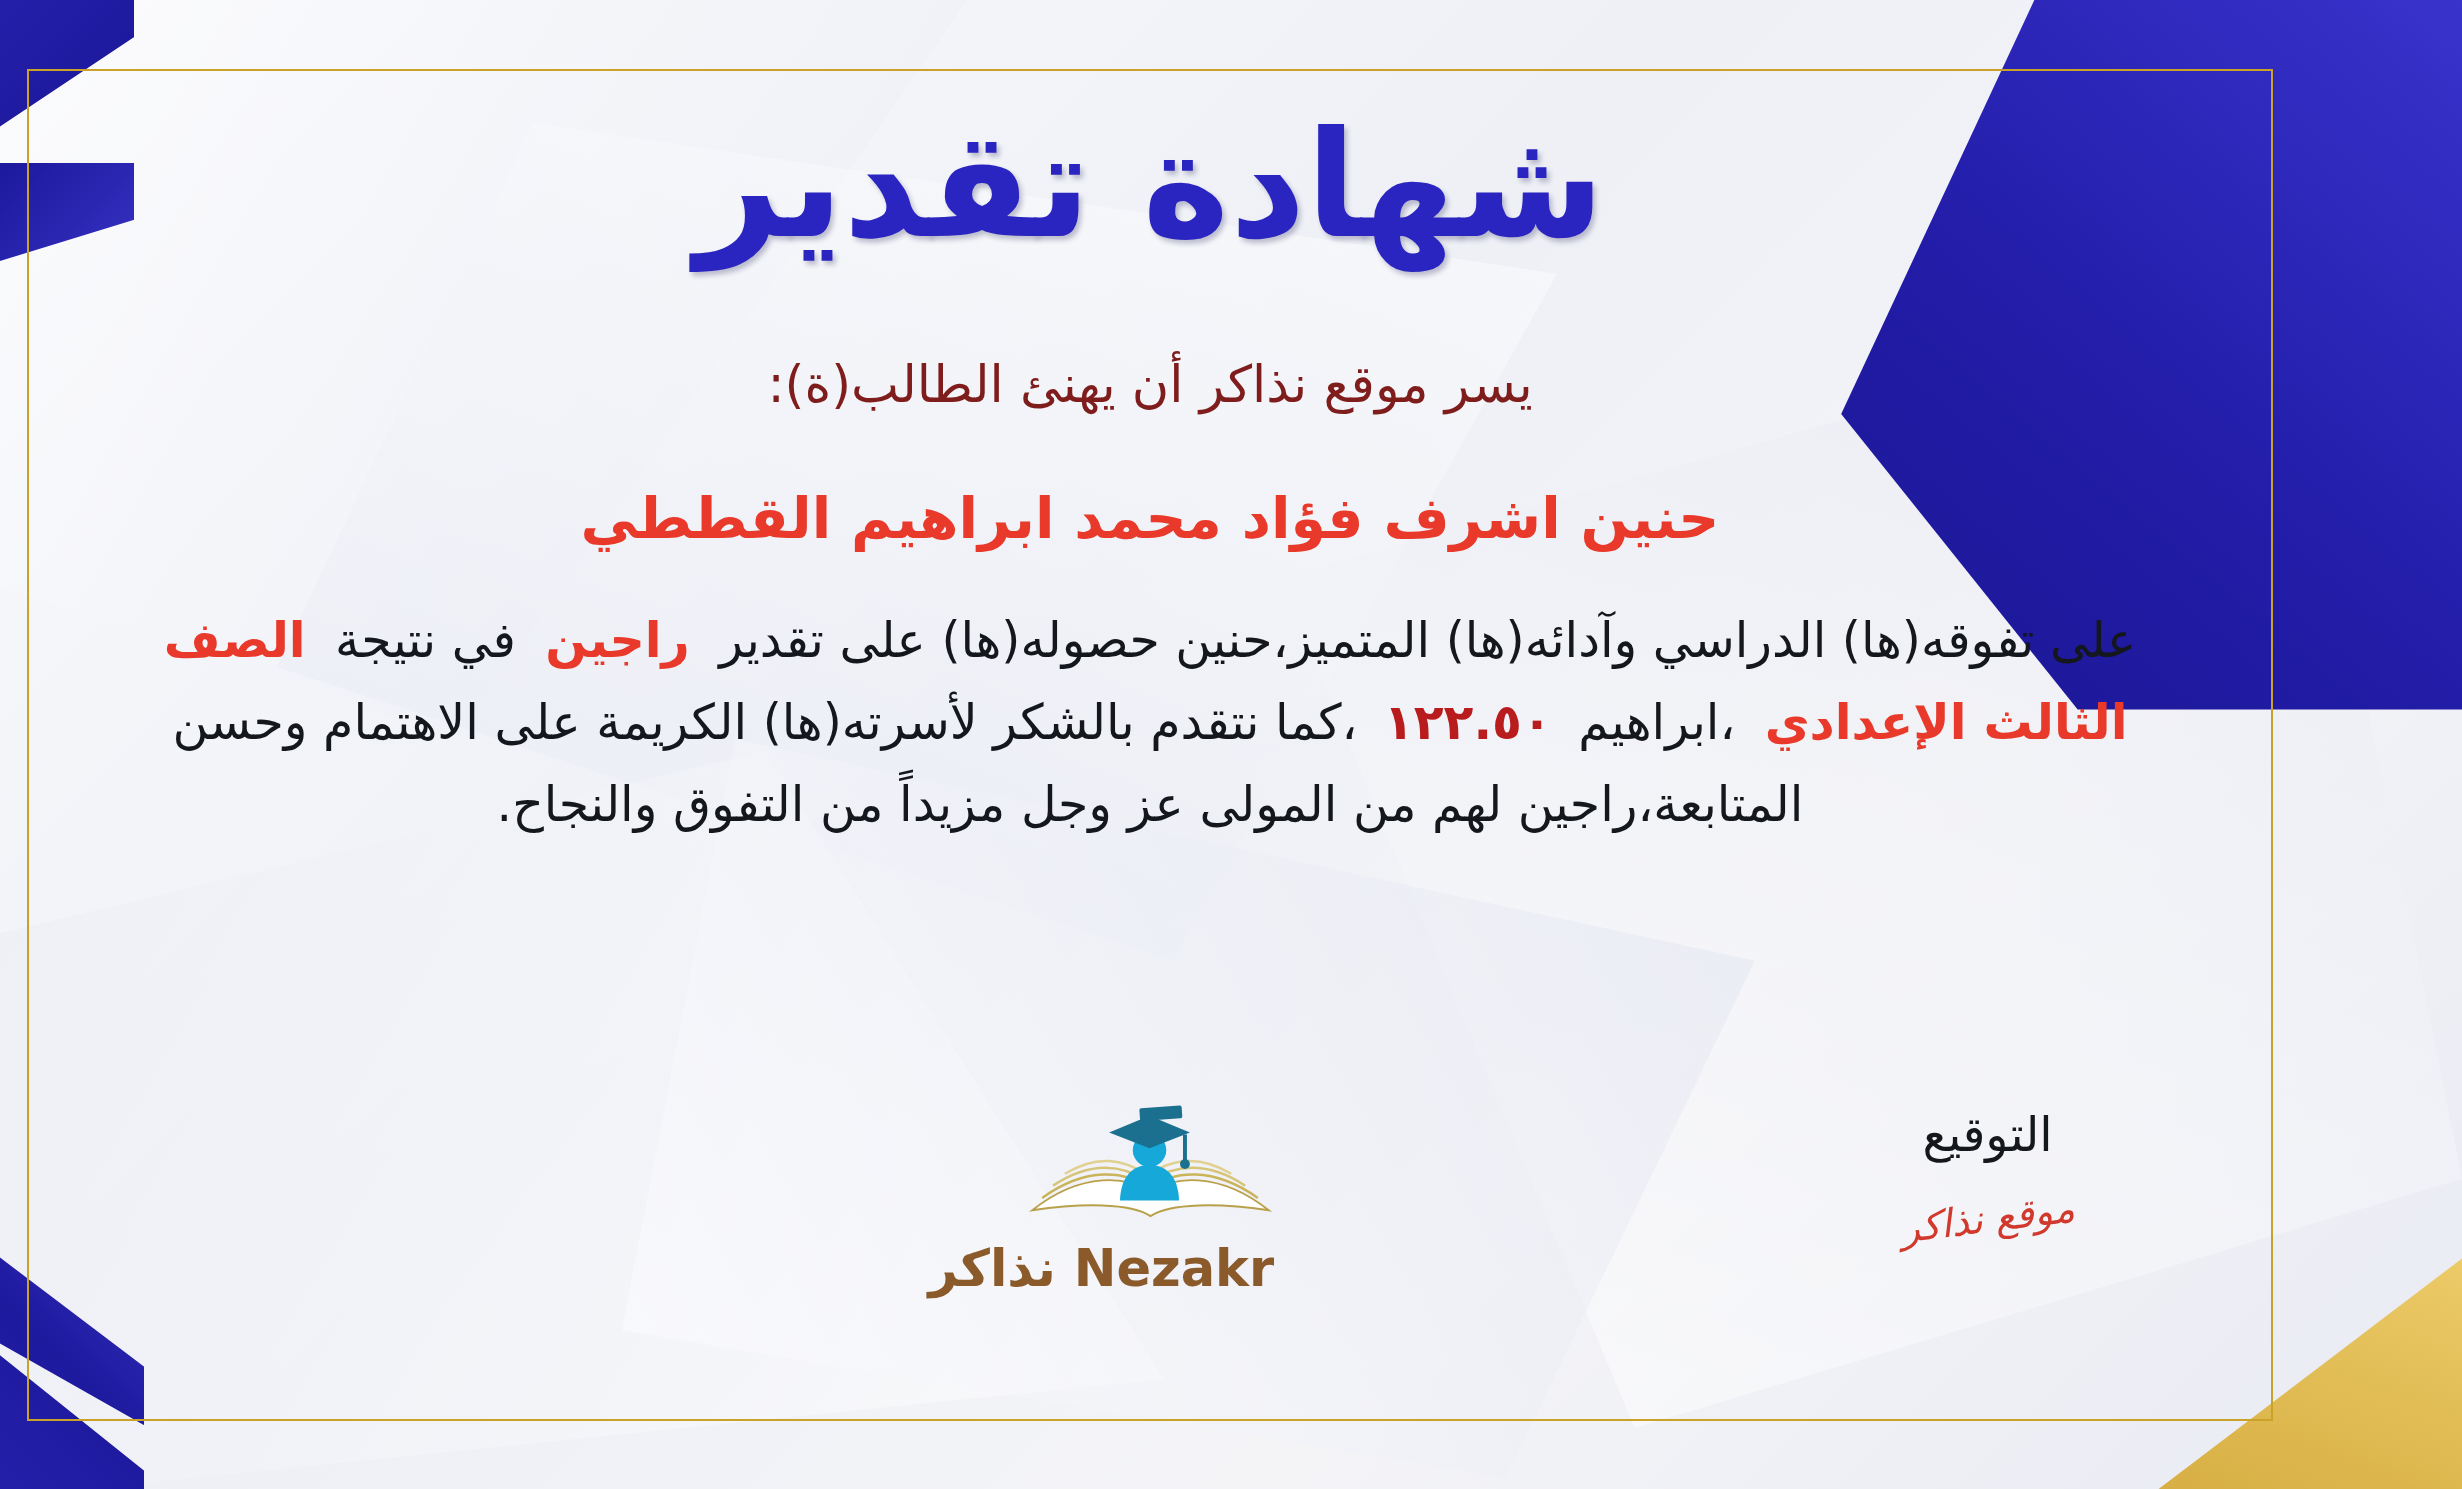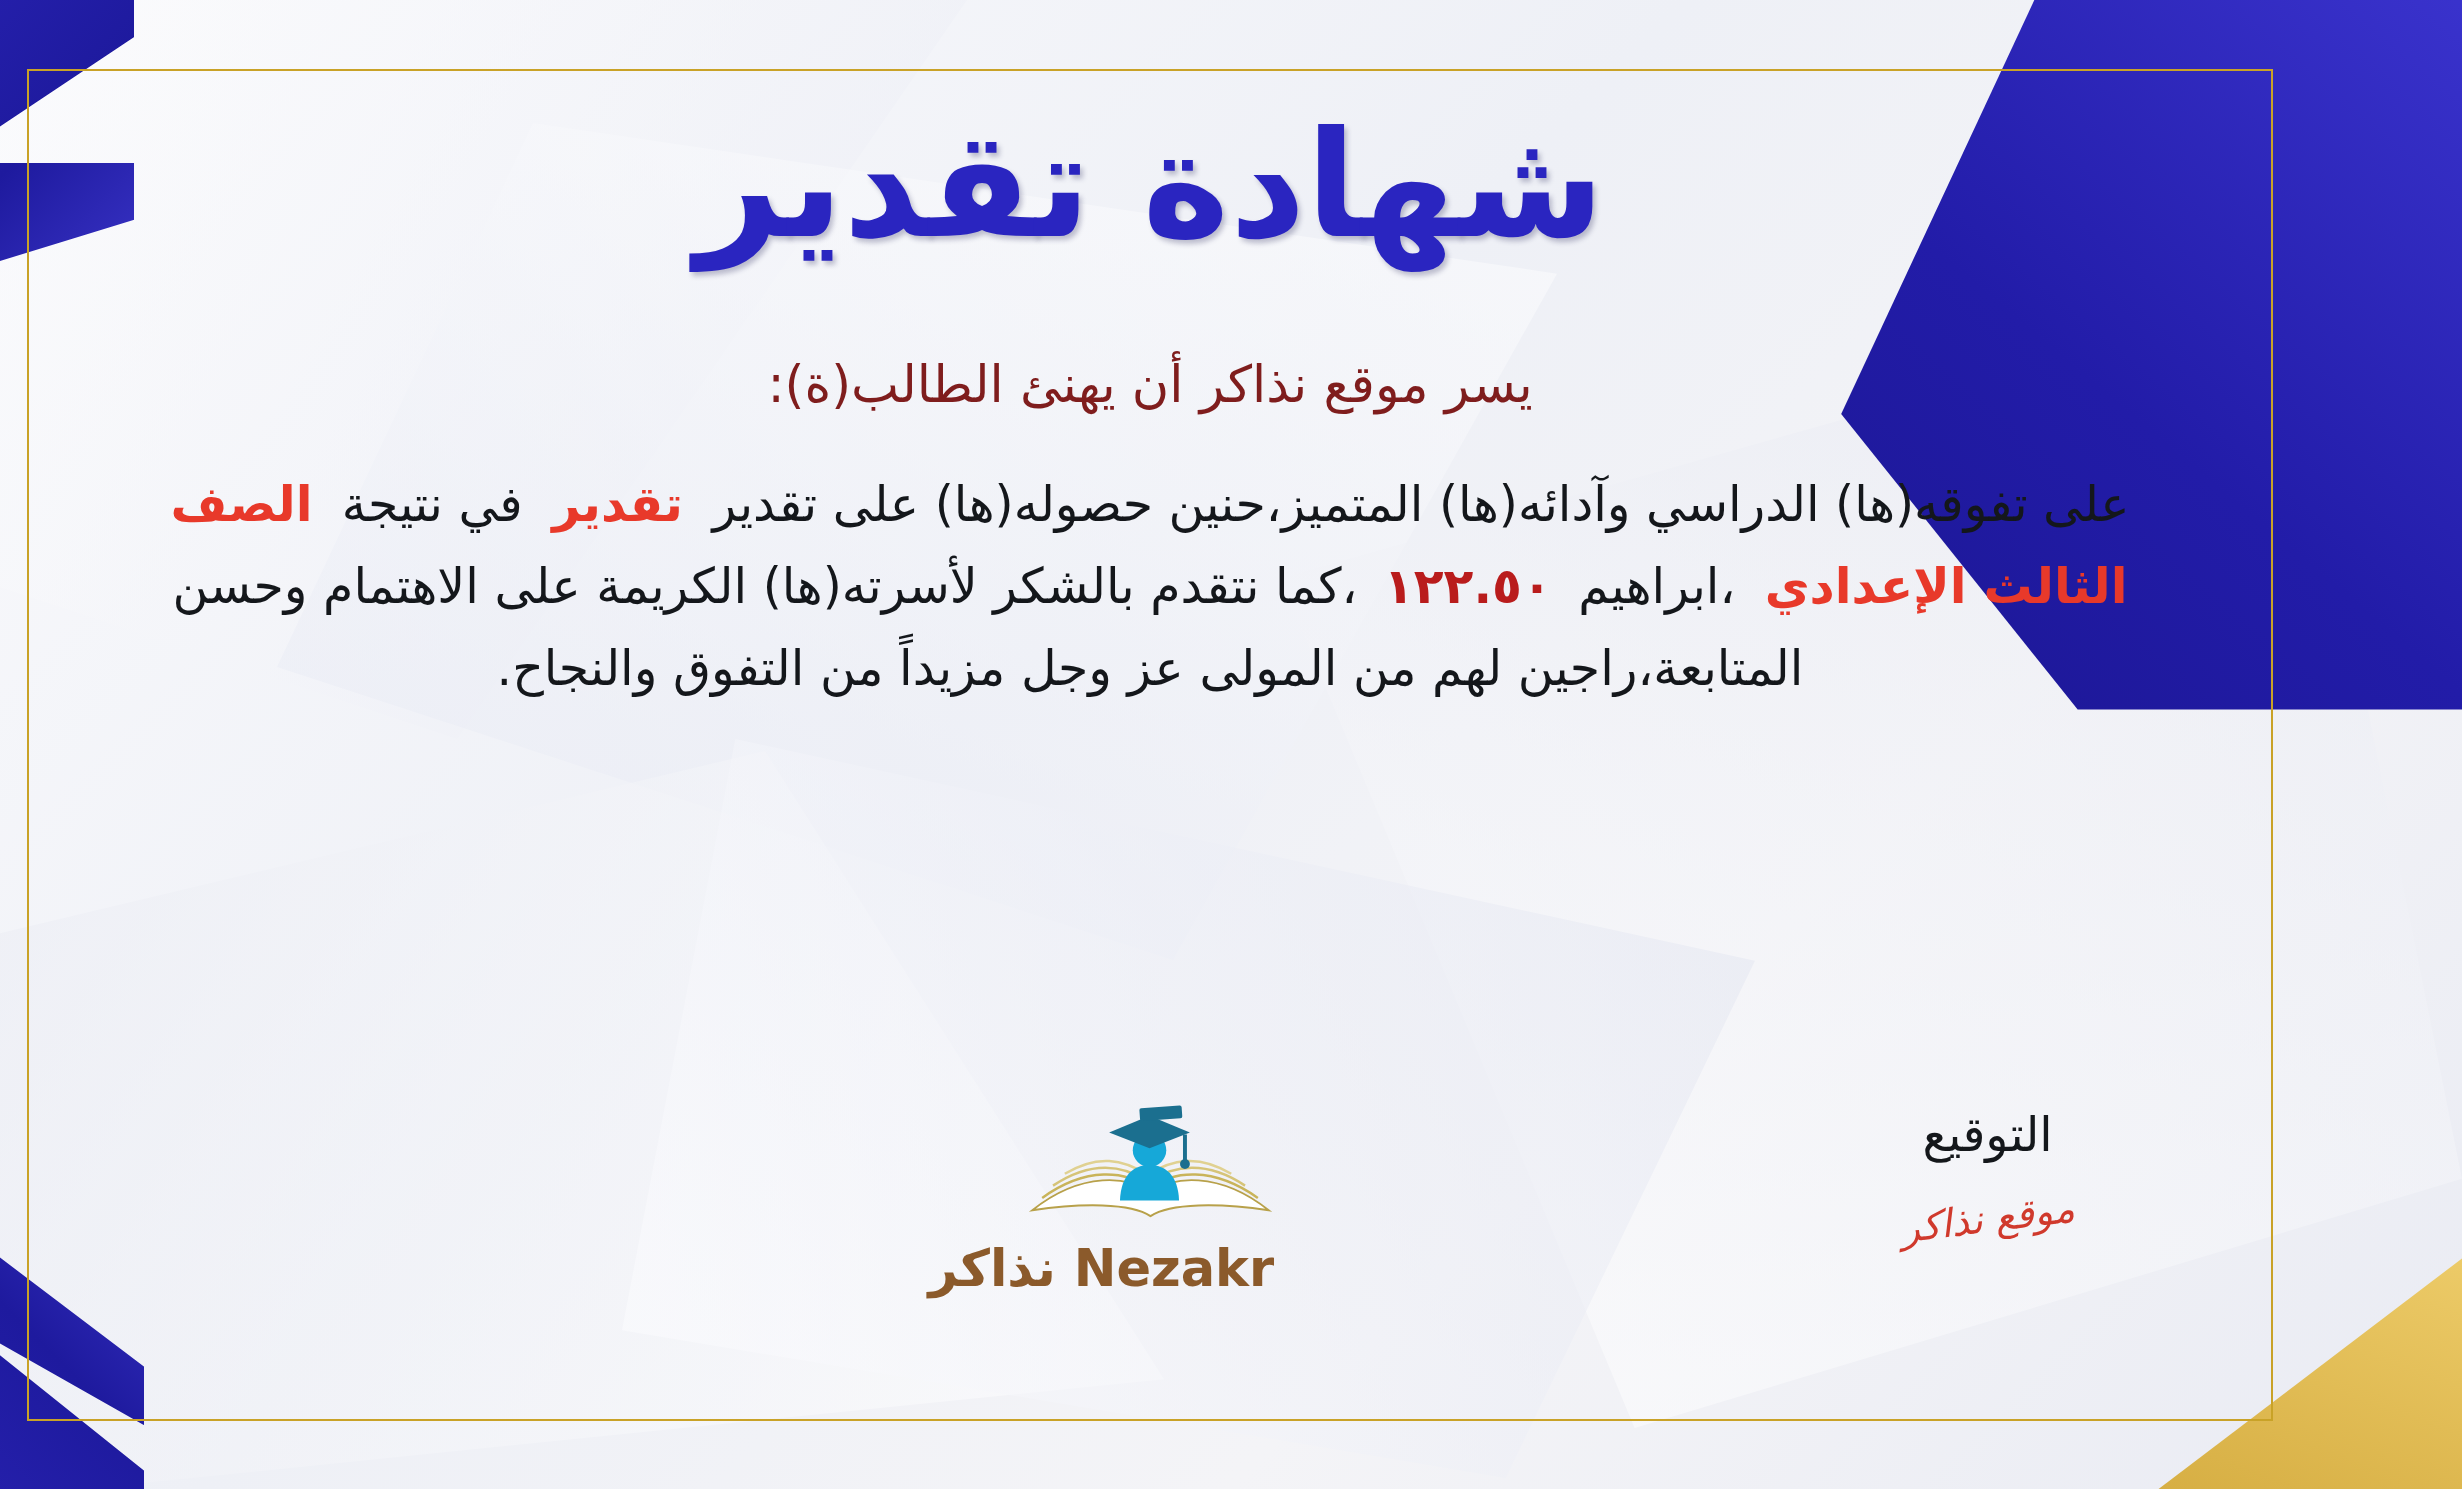--- a/index.html
+++ b/index.html
@@ -277,24 +277,25 @@
   <div class="gold-frame"></div>
 
   <div class="content">
 
     <div class="title">شهادة تقدير</div>
 
     <div class="body-block">
 
       <div class="line-intro">يسر موقع نذاكر أن يهنئ الطالب(ة):</div>
 
+      <div class="student-name">حنين اشرف فؤاد محمد ابراهيم القططي</div>
 
       <div class="para">
         <span>على تفوقه(ها) الدراسي وآدائه(ها) المتميز،حنين حصوله(ها) على تقدير</span>
-        <span class="hl">تقدير</span>
+        <span class="hl">راجين</span>
         <span>في نتيجة</span>
         <span class="hl">الصف الثالث الإعدادي</span>
         <span>،ابراهيم</span>
         <span class="hl-num">١٢٢.٥٠</span>
         <span>،كما نتقدم بالشكر لأسرته(ها) الكريمة على الاهتمام وحسن المتابعة،راجين لهم من المولى عز وجل مزيداً من التفوق والنجاح.</span>
       </div>
 
     </div>
 
     <div class="footer">

